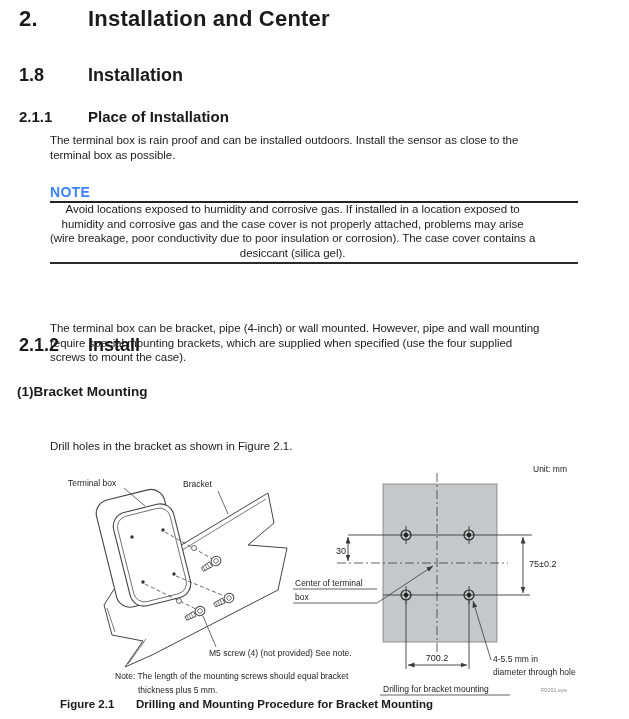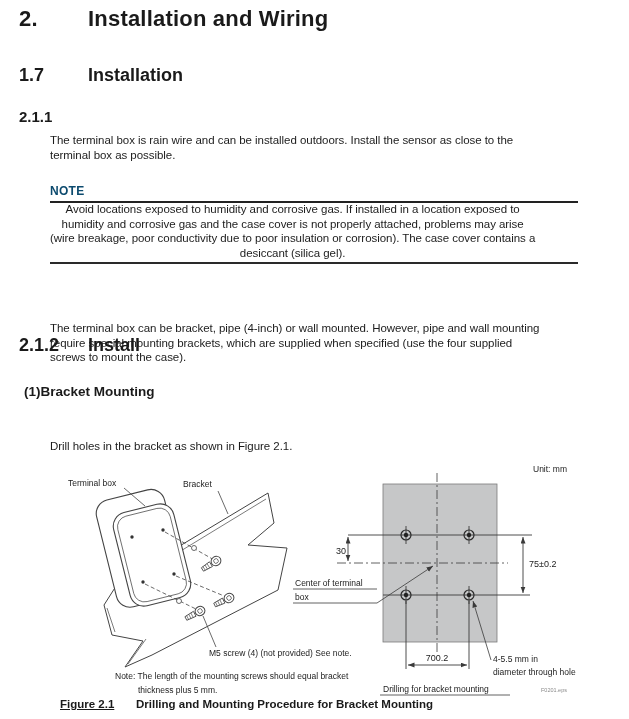--- a/index.html
+++ b/index.html
@@ -10,68 +10,69 @@
   .abs{position:absolute;}
   .hrow{display:flex;font-weight:bold;color:#1a1a1a;}
   .hnum{flex:0 0 69px;}
   .h1{font-size:22px;letter-spacing:0.2px;}
   .h2{font-size:18px;}
   .h3{font-size:15px;}
   .body{
     font-size:11.5px;line-height:14.5px;letter-spacing:-0.05px;
     white-space:pre;margin:0;color:#1c1c1c;
   }
-  .note-label{font-size:12px;font-weight:bold;letter-spacing:0.3px;color:#0c4a6e;}
+  .note-label{font-size:14px;font-weight:bold;letter-spacing:0.3px;color:#3b82f6;}
   .rule{background:#222;height:2px;}
   .rule-thin{background:#2a2a2a;height:1.5px;}
   .sub-head{font-size:13.5px;font-weight:bold;color:#1a1a1a;}
   .caption{font-size:11.5px;font-weight:bold;color:#1a1a1a;white-space:pre;}
   svg text{font-family:"Liberation Sans","DejaVu Sans",sans-serif;fill:#1c1c1c;}
   .figlabel{font-size:8.5px;}
   .dimlabel{font-size:9px;}
   .filelabel{font-size:5.5px;fill:#8a8a8a;}
 </style>
 </head>
 <body>
 
 <div class="page">
 
   <div class="abs hrow h1" style="top:6px;left:19px;">
     <span class="hnum">2.</span>
-    <span>Installation and Wiring</span>
+    <span>Installation and Center</span>
   </div>
 
   <div class="abs hrow h2" style="top:65px;left:19px;">
-    <span class="hnum">1.7</span>
+    <span class="hnum">1.8</span>
     <span>Installation</span>
   </div>
 
   <div class="abs hrow h3" style="top:108px;left:19px;">
     <span class="hnum">2.1.1</span>
-  </div>
-  <p class="abs body" style="top:133px;left:50px;">The terminal box is rain wire and can be installed outdoors. Install the sensor as close to the
+    <span>Place of Installation</span>
+  </div>
+  <p class="abs body" style="top:133px;left:50px;">The terminal box is rain proof and can be installed outdoors. Install the sensor as close to the
 terminal box as possible.</p>
 
   <div class="abs note-label" style="top:184px;left:50px;">NOTE</div>
   <div class="abs rule" style="top:201px;left:50px;width:528px;"></div>
   <p class="abs body" style="top:202px;left:50px;text-align:center;">Avoid locations exposed to humidity and corrosive gas. If installed in a location exposed to
 humidity and corrosive gas and the case cover is not properly attached, problems may arise
 (wire breakage, poor conductivity due to poor insulation or corrosion). The case cover contains a
 desiccant (silica gel).</p>
   <div class="abs rule-thin" style="top:262px;left:50px;width:528px;"></div>
 
   <div class="abs hrow h2" style="top:294px;left:19px;margin-top:41px;">
     <span class="hnum">2.1.2</span>
     <span>Install</span>
   </div>
   <p class="abs body" style="top:321px;left:50px;">The terminal box can be bracket, pipe (4-inch) or wall mounted. However, pipe and wall mounting
 require special mounting brackets, which are supplied when specified (use the four supplied
 screws to mount the case).</p>
 
-  <div class="abs sub-head" style="top:384px;left:24px;">(1)Bracket Mounting</div>
+  <div class="abs sub-head" style="top:384px;left:17px;">(1)Bracket Mounting</div>
   <p class="abs body" style="top:439px;left:50px;">Drill holes in the bracket as shown in Figure 2.1.</p>
 
   <svg class="abs" style="top:455px;left:40px;" width="589" height="245" viewBox="0 0 589 245">
     <defs>
       <marker id="ah" markerWidth="7" markerHeight="6" refX="6.5" refY="2.5" orient="auto-start-reverse" markerUnits="userSpaceOnUse">
         <path d="M0,0 L6.5,2.5 L0,5 Z" fill="#3a3a3a"></path>
       </marker>
     </defs>
 
     <g stroke="#444" fill="none" stroke-width="1">
@@ -184,16 +185,16 @@
 
     <line x1="451" y1="205" x2="433" y2="146" stroke="#3a3a3a" stroke-width="0.8" marker-end="url(#ah)"></line>
     <text x="453" y="207" class="figlabel">4-5.5 mm in</text>
     <text x="453" y="220" class="figlabel">diameter through hole</text>
 
     <text x="343" y="237" class="figlabel">Drilling for bracket mounting</text>
     <line x1="340" y1="240" x2="470" y2="240" stroke="#3a3a3a" stroke-width="0.8"></line>
     <text x="501" y="237" class="filelabel">F0201.eps</text>
   </svg>
 
-  <div class="abs caption" style="top:698px;left:60px;text-decoration:underline;">Figure 2.1</div>
+  <div class="abs caption" style="top:698px;left:60px;">Figure 2.1</div>
   <div class="abs caption" style="top:698px;left:136px;">Drilling and Mounting Procedure for Bracket Mounting</div>
 
 </div>
 
 </body></html>

